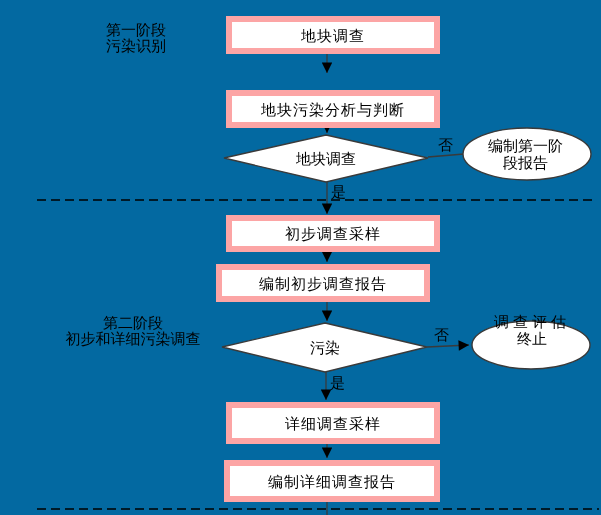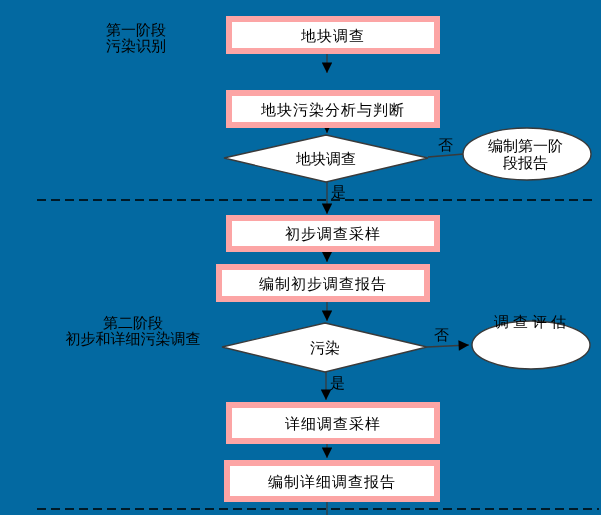--- a/index.html
+++ b/index.html
@@ -127,18 +127,19 @@
     <div>第二阶段</div>
     <div>初步和详细污染调查</div>
   </div>
 
   <div class="label center" style="left:275px; top:339px; width:100px;">污染</div>
   <div class="label" style="left:434px; top:326px;">否</div>
   <div class="label" style="left:330px; top:374px;">是</div>
 
   <div class="ellipse-text" style="left:494px; top:313px;">
     <div class="spaced">调查评估</div>
+    <div>终止</div>
   </div>
 
   <div class="box" style="left:226px; top:402px; width:202px; height:30px;">详细调查采样</div>
   <div class="box" style="left:224px; top:460px; width:204px; height:30px;">编制详细调查报告</div>
 
 </div>
 
 </body></html>

